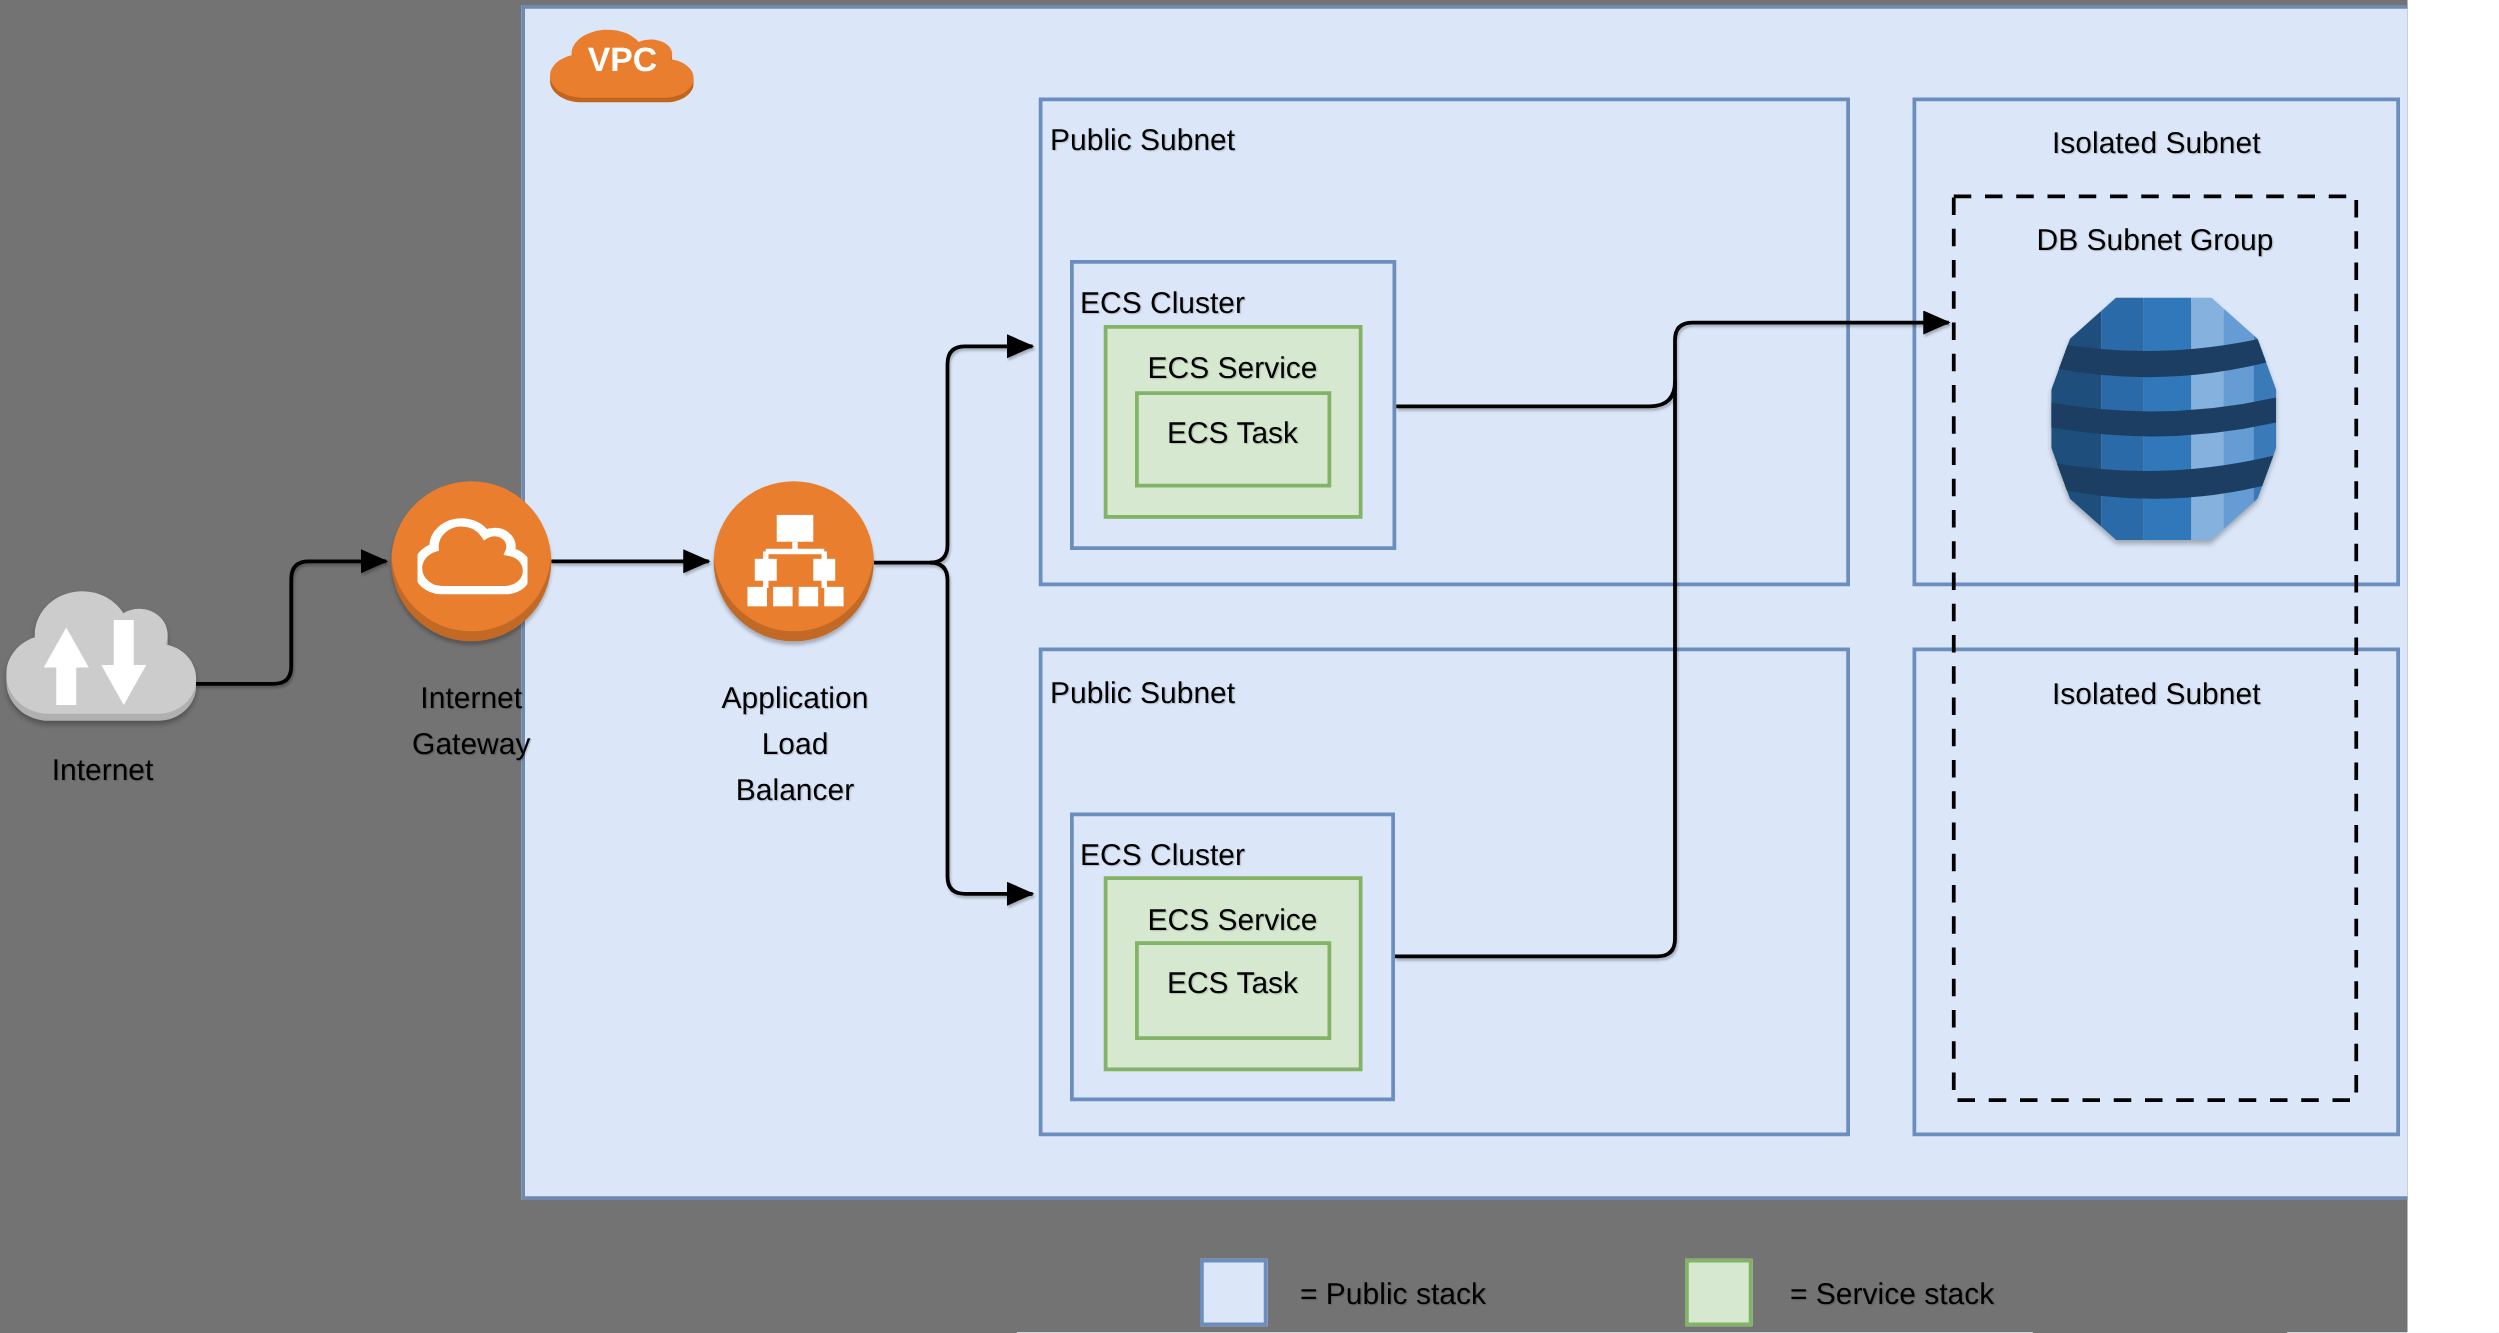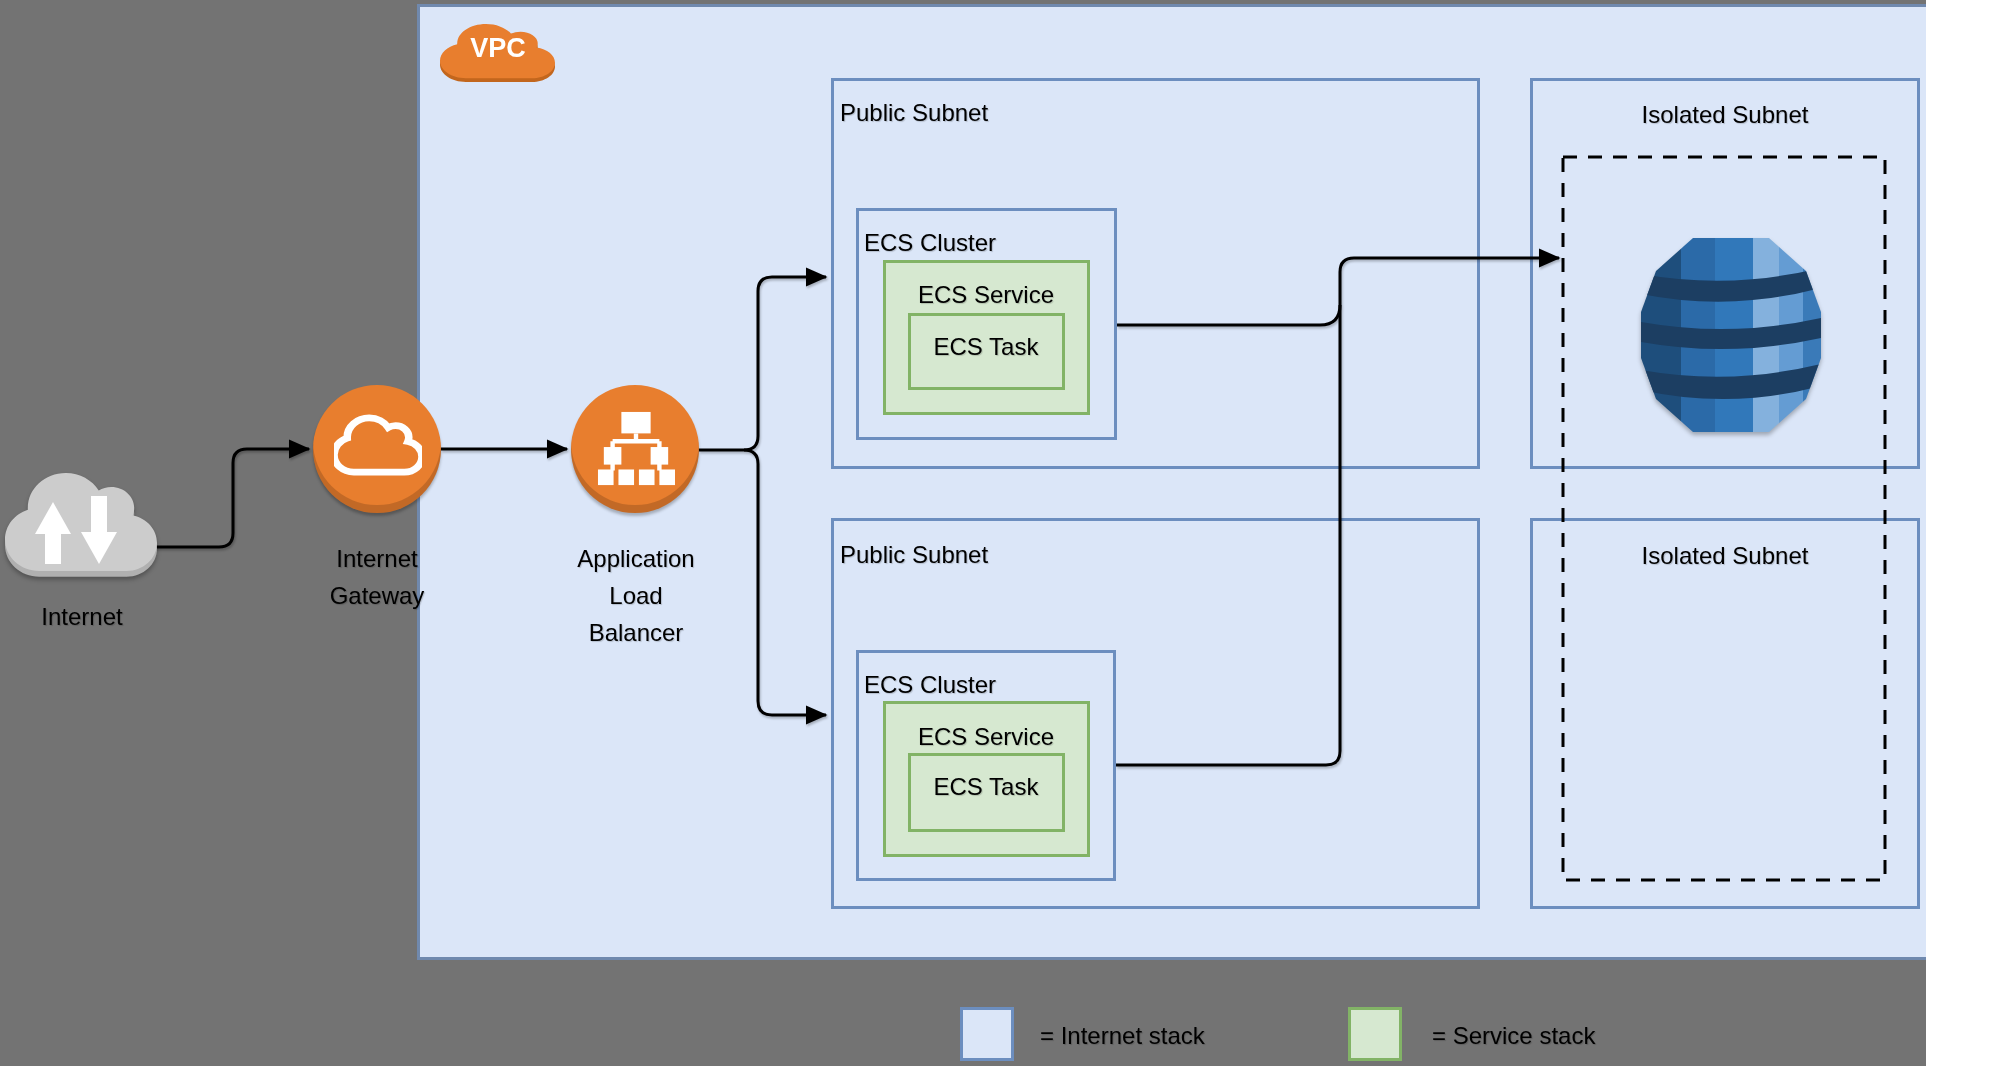--- a/index.html
+++ b/index.html
@@ -125,27 +125,28 @@
         <path d="M 12,92 Q 102,108 192,88 L 192,108 Q 102,128 12,112 Z"></path>
         <path d="M 12,140 Q 102,156 192,134 L 192,156 Q 102,180 12,160 Z"></path>
       </g>
     </g>
   </svg>
 
   <span class="lbl" style="left:840px;top:94px;">Public Subnet</span>
   <span class="lbl" style="left:840px;top:536px;">Public Subnet</span>
   <span class="lbl center" style="left:1725px;top:96px;">Isolated Subnet</span>
   <span class="lbl center" style="left:1725px;top:537px;">Isolated Subnet</span>
+  <span class="lbl center" style="left:1724px;top:174px;">DB Subnet Group</span>
 
   <span class="lbl" style="left:864px;top:224px;">ECS Cluster</span>
   <span class="lbl center" style="left:986px;top:276px;">ECS Service</span>
   <span class="lbl center" style="left:986px;top:328px;">ECS Task</span>
 
   <span class="lbl" style="left:864px;top:666px;">ECS Cluster</span>
   <span class="lbl center" style="left:986px;top:718px;">ECS Service</span>
   <span class="lbl center" style="left:986px;top:768px;">ECS Task</span>
 
   <div class="legend-swatch net-box" style="left:960px;top:1007px;"></div>
-  <span class="lbl" style="left:1040px;top:1017px;">= Internet stack</span>
+  <span class="lbl" style="left:1040px;top:1017px;">= Public stack</span>
   <div class="legend-swatch svc-box" style="left:1348px;top:1007px;"></div>
   <span class="lbl" style="left:1432px;top:1017px;text-align:right;">= Service stack</span>
 
 </div>
 
 </body></html>

